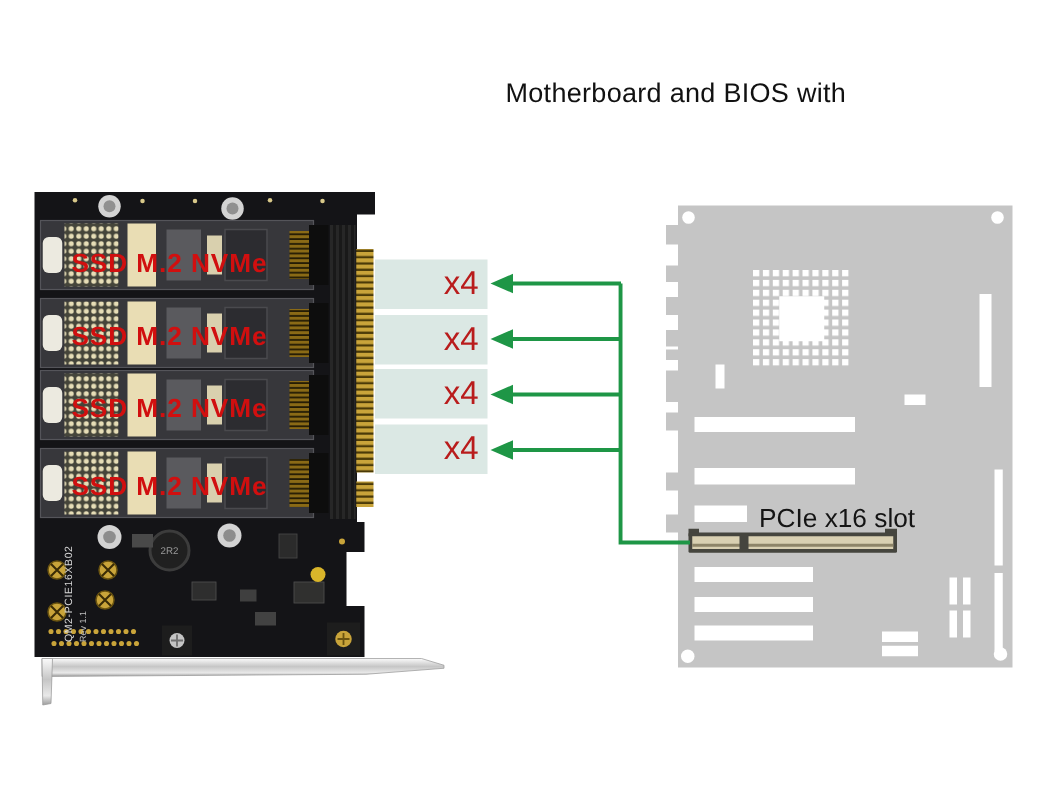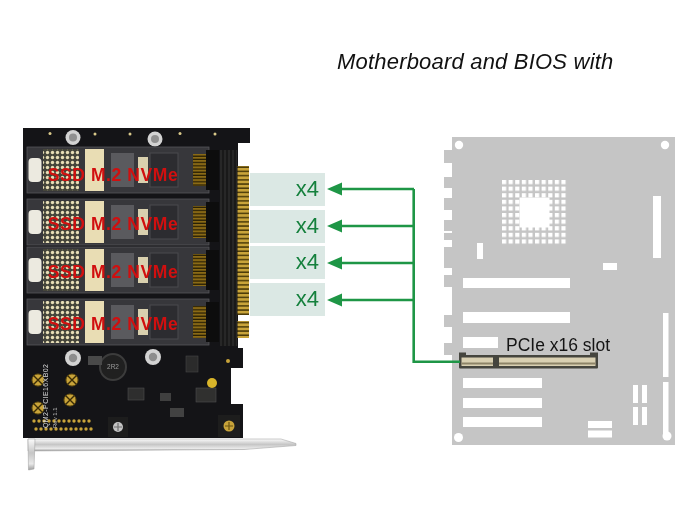--- a/index.html
+++ b/index.html
@@ -1,22 +1,22 @@
 <!DOCTYPE html>
 <html><head>
 <meta charset="utf-8">
 <style>
   html,body{margin:0;padding:0;background:#fff;}
   .stage{position:relative;width:700px;height:530px;background:#ffffff;overflow:hidden;
          font-family:"Liberation Sans", sans-serif;}
-  .title{position:absolute;left:337px;top:48px;width:330px;font-size:22px;line-height:28px;
-         color:#111;letter-spacing:0.2px;font-style:italic;}
+  .title{position:absolute;left:337px;top:48px;width:330px;font-size:18px;line-height:28px;
+         color:#111;letter-spacing:0.2px;}
   .title b{font-weight:bold;}
   .lanebox{position:absolute;left:250px;width:75px;height:33px;background:#dbe8e4;
-           font-size:22px;color:#15803d;text-align:right;padding-right:6px;box-sizing:border-box;
+           font-size:22px;color:#b91c1c;text-align:right;padding-right:6px;box-sizing:border-box;
            line-height:32px;}
   svg{position:absolute;display:block;}
   #cardsvg{left:16px;top:118px;}
   #mbsvg{left:440px;top:130px;}
   #greensvg{left:323px;top:180px;}
   .ssdlabel{font-family:"Liberation Sans",sans-serif;font-size:17.5px;font-weight:bold;
             fill:#d10f0f;letter-spacing:0.6px;}
   .slotlabel{font-family:"Liberation Sans",sans-serif;font-size:17.5px;fill:#141414;}
   .pcbcode{font-family:"Liberation Sans",sans-serif;font-size:7px;fill:#d8d8d8;letter-spacing:0.4px;}
   .pcbrev{font-family:"Liberation Sans",sans-serif;font-size:6px;fill:#bfbfbf;}

